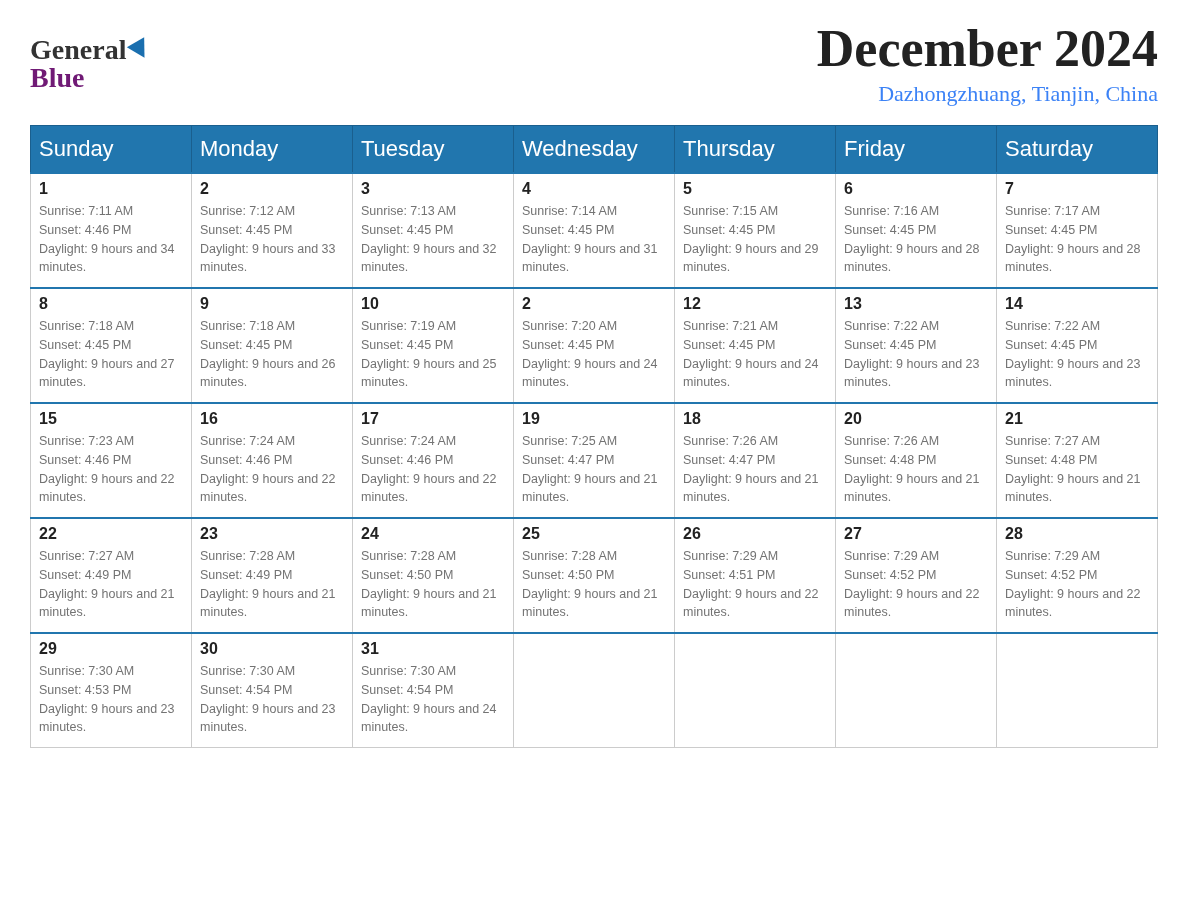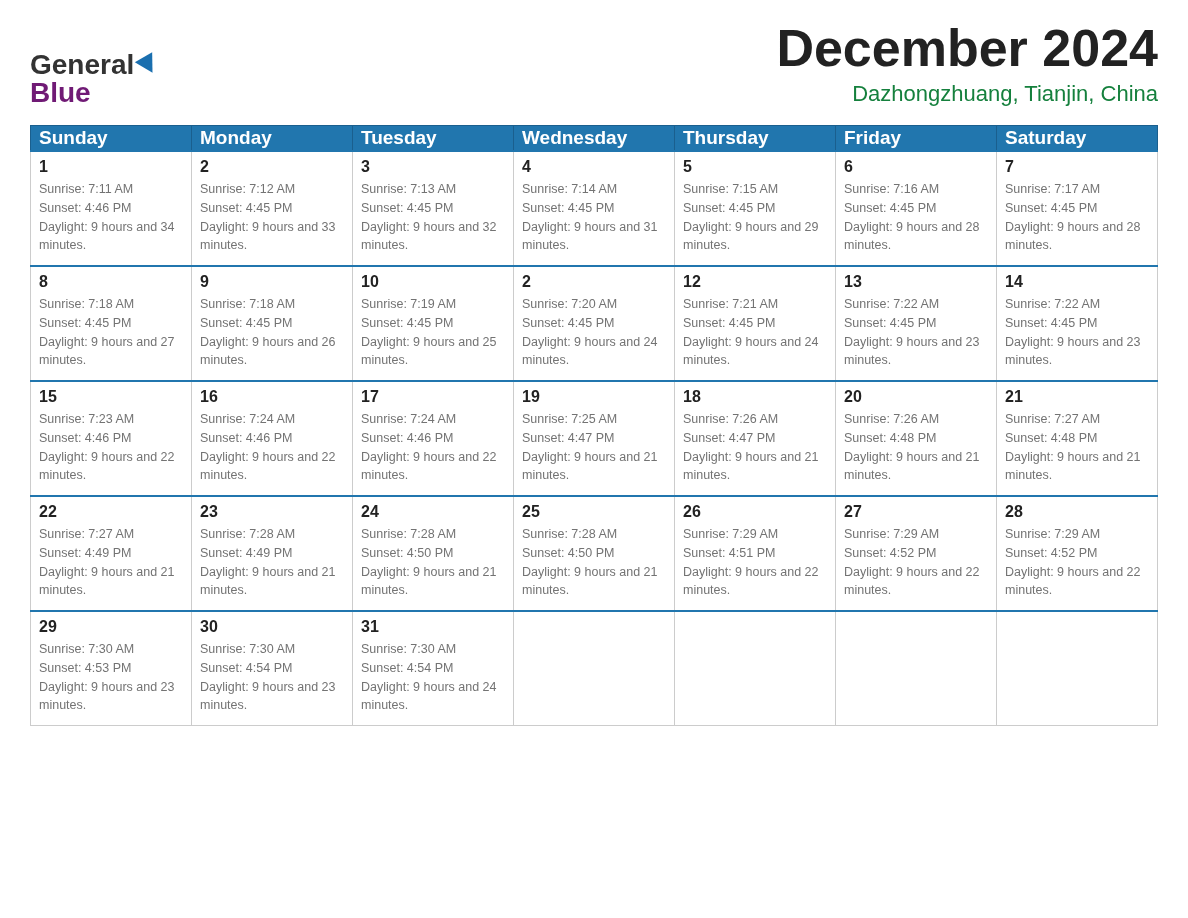--- a/index.html
+++ b/index.html
@@ -6,22 +6,23 @@
     body {
       font-family: Arial, sans-serif;
       background: #fff;
       padding: 20px 30px;
       width: 1188px;
       min-height: 918px;
     }
     .header {
       display: flex;
       justify-content: space-between;
-      align-items: flex-end;
+      align-items: center;
       margin-bottom: 18px;
+      font-family: Liberation Serif, serif;
     }
     .logo {
       display: flex;
       flex-direction: column;
       align-items: flex-start;
     }
     .logo-general {
       font-size: 28px;
       font-weight: bold;
       color: #333;
@@ -52,34 +53,34 @@
       text-align: right;
     }
     .month-title {
       font-size: 52px;
       font-weight: bold;
       color: #222;
       line-height: 1.1;
     }
     .location-title {
       font-size: 22px;
-      color: #15803d;
+      color: #3b82f6;
       margin-top: 4px;
     }
     .calendar {
       width: 100%;
       border-collapse: collapse;
       border: 1px solid #aaa;
     }
     .calendar th {
       background-color: #2176ae;
       color: #fff;
-      font-size: 19px;
-      font-weight: bold;
-      padding: 1px 8px;
+      font-size: 22px;
+      font-weight: normal;
+      padding: 10px 8px;
       text-align: left;
       border: 1px solid #1a5f8e;
     }
     .calendar td {
       vertical-align: top;
       padding: 6px 8px 10px 8px;
       border: 1px solid #ccc;
       width: 14.28%;
       min-height: 110px;
       font-size: 13px;

